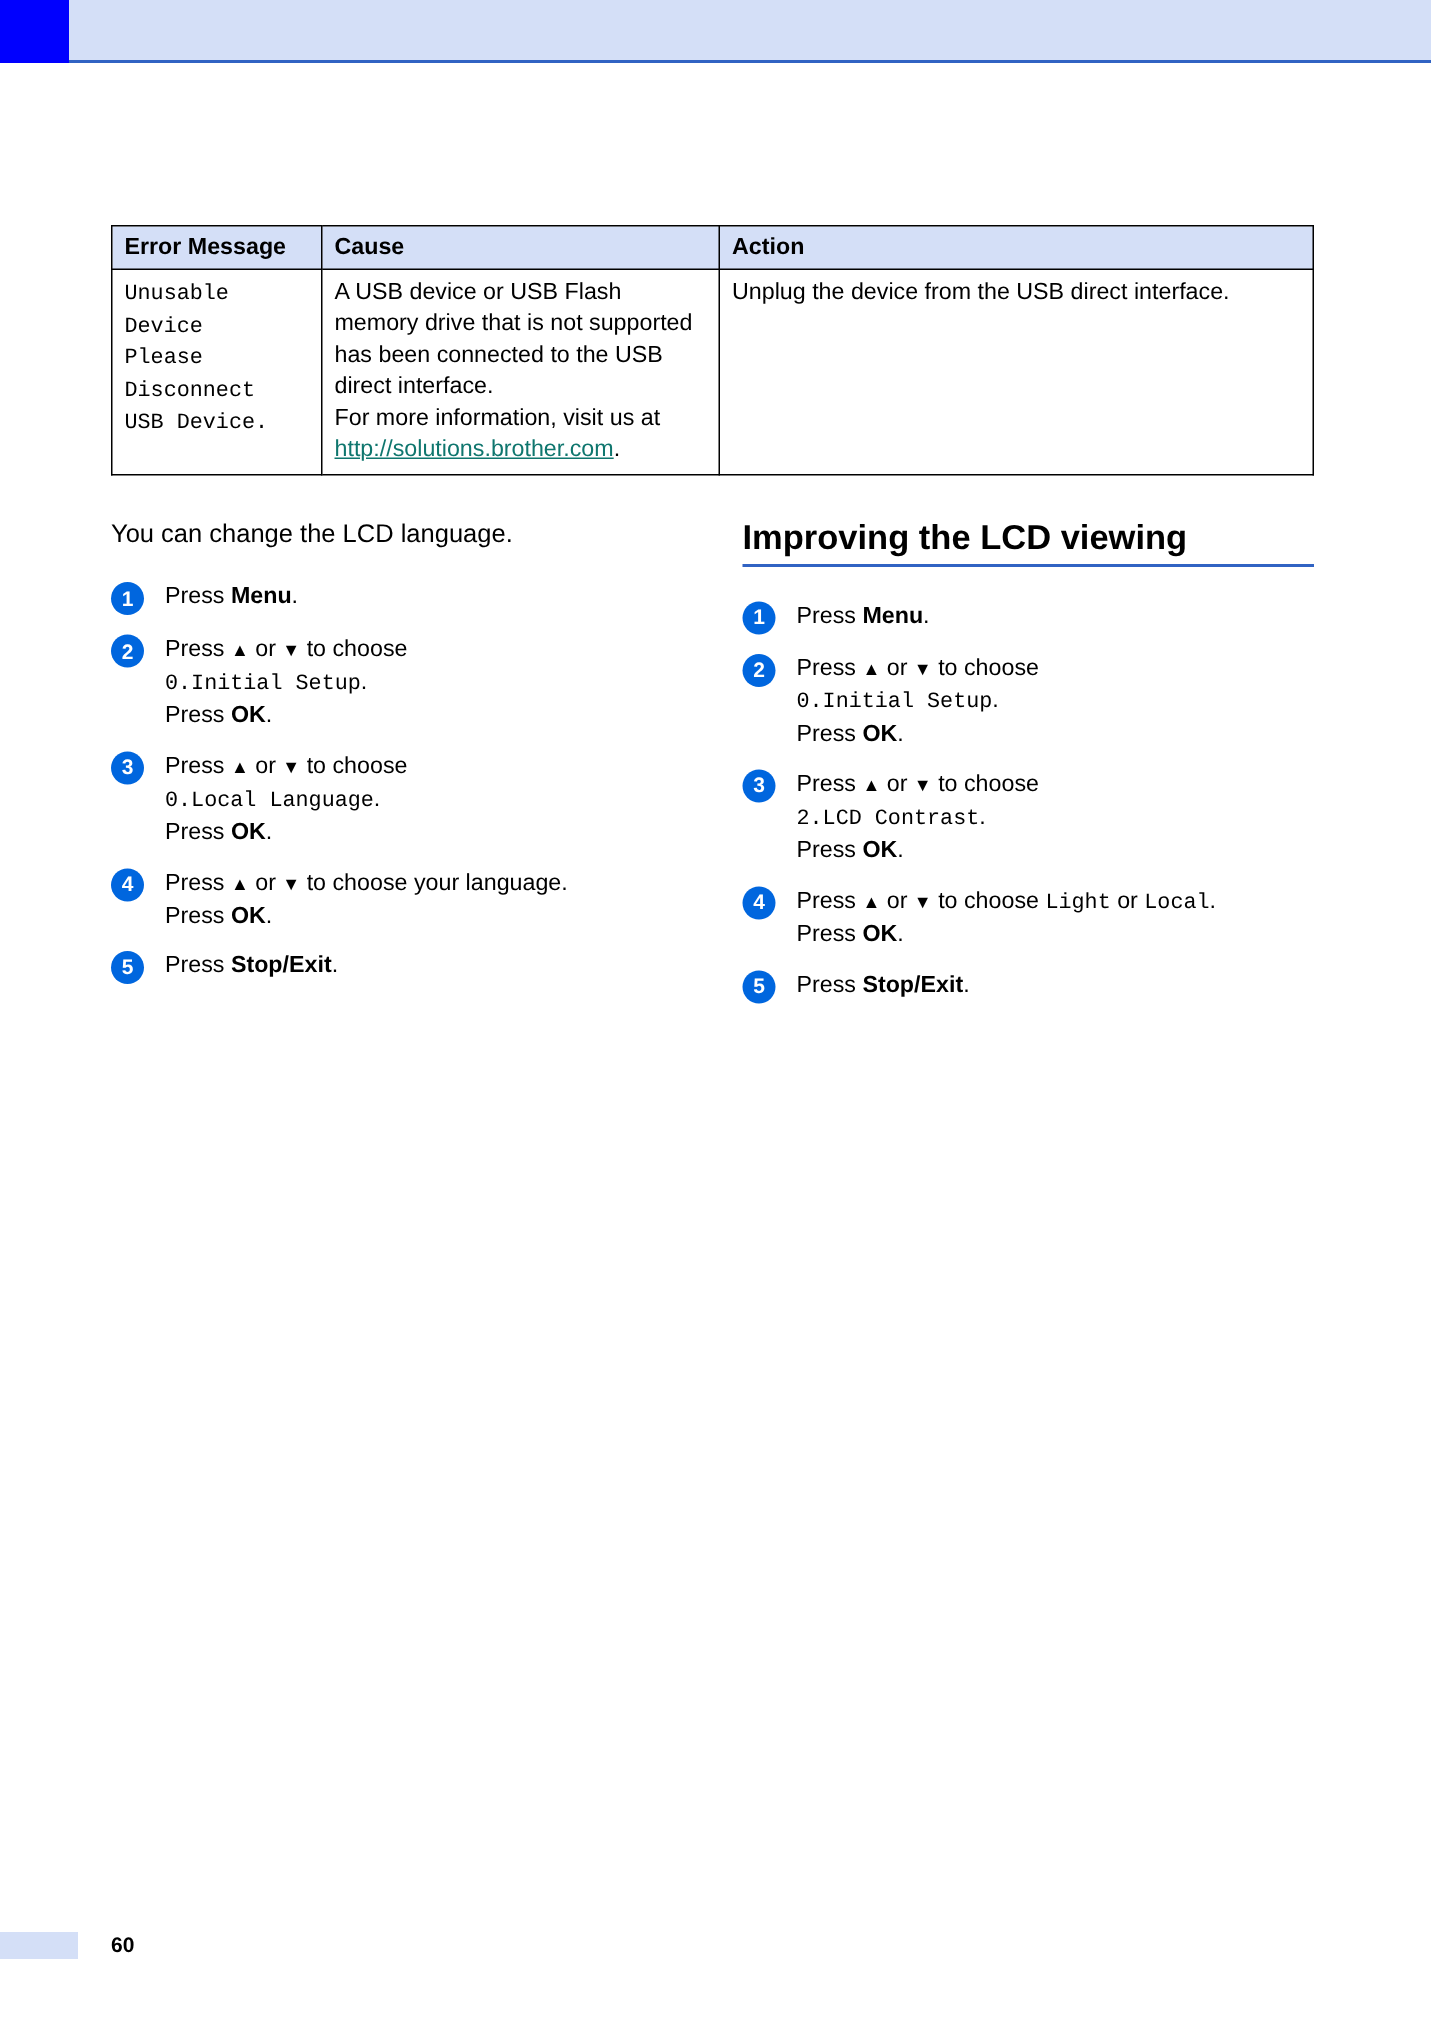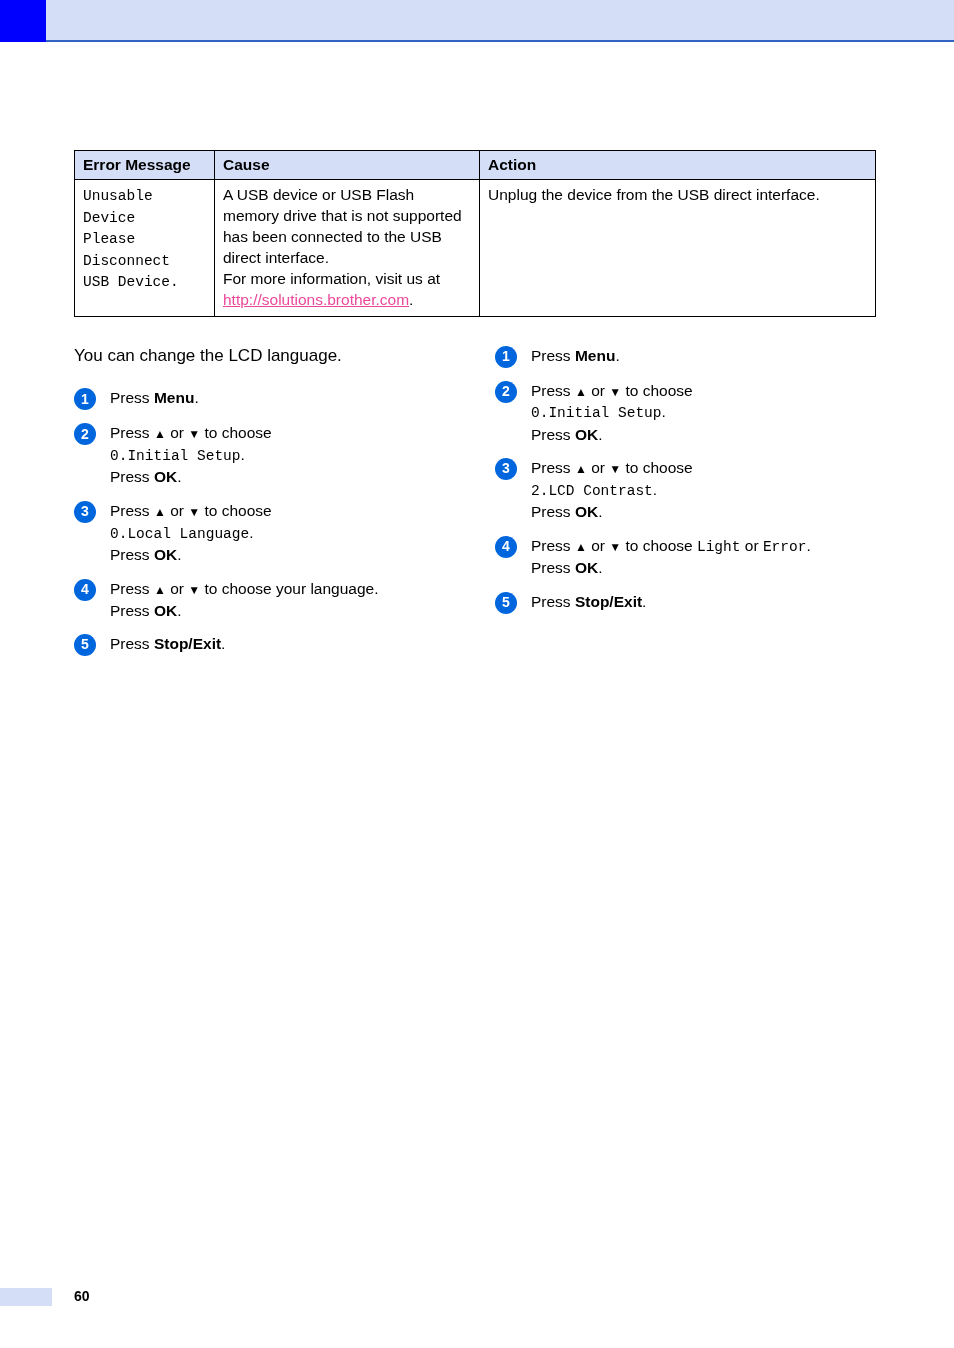--- a/index.html
+++ b/index.html
@@ -51,21 +51,21 @@
       padding: 5px 8px;
       vertical-align: top;
       line-height: 1.35;
     }
     .mono {
       font-family: "Courier New", monospace;
       font-size: 14.5px;
     }
     .link-text {
       text-decoration: underline;
-      color: #ec4899;
+      color: #0f766e;
       text-align: center;
     }
     .columns {
       display: flex;
       gap: 40px;
     }
     .col {
       flex: 1;
       min-width: 0;
     }
@@ -195,20 +195,21 @@
 
       <div class="step">
         <div class="step-num">5</div>
         <div class="step-body">
           <span>Press </span><b>Stop/Exit</b><span>.</span>
         </div>
       </div>
     </div>
 
     <div class="col">
+      <h2 class="section-heading">Improving the LCD viewing</h2>
 
       <div class="step">
         <div class="step-num">1</div>
         <div class="step-body">
           <span>Press </span><b>Menu</b><span>.</span>
         </div>
       </div>
 
       <div class="step">
         <div class="step-num">2</div>
@@ -224,21 +225,21 @@
         <div class="step-body">
           <span>Press </span><span class="arrow">▲</span><span> or </span><span class="arrow">▼</span><span> to choose </span><br>
           <span class="mono">2.LCD Contrast</span><span>.</span><br>
           <span>Press </span><b>OK</b><span>.</span>
         </div>
       </div>
 
       <div class="step">
         <div class="step-num">4</div>
         <div class="step-body">
-          <span>Press </span><span class="arrow">▲</span><span> or </span><span class="arrow">▼</span><span> to choose </span><span class="mono">Light</span><span> or </span><span class="mono">Error</span><span>.</span><br>
+          <span>Press </span><span class="arrow">▲</span><span> or </span><span class="arrow">▼</span><span> to choose </span><span class="mono">Light</span><span> or </span><span class="mono">Local</span><span>.</span><br>
           <span>Press </span><b>OK</b><span>.</span>
         </div>
       </div>
 
       <div class="step">
         <div class="step-num">5</div>
         <div class="step-body">
           <span>Press </span><b>Stop/Exit</b><span>.</span>
         </div>
       </div>

